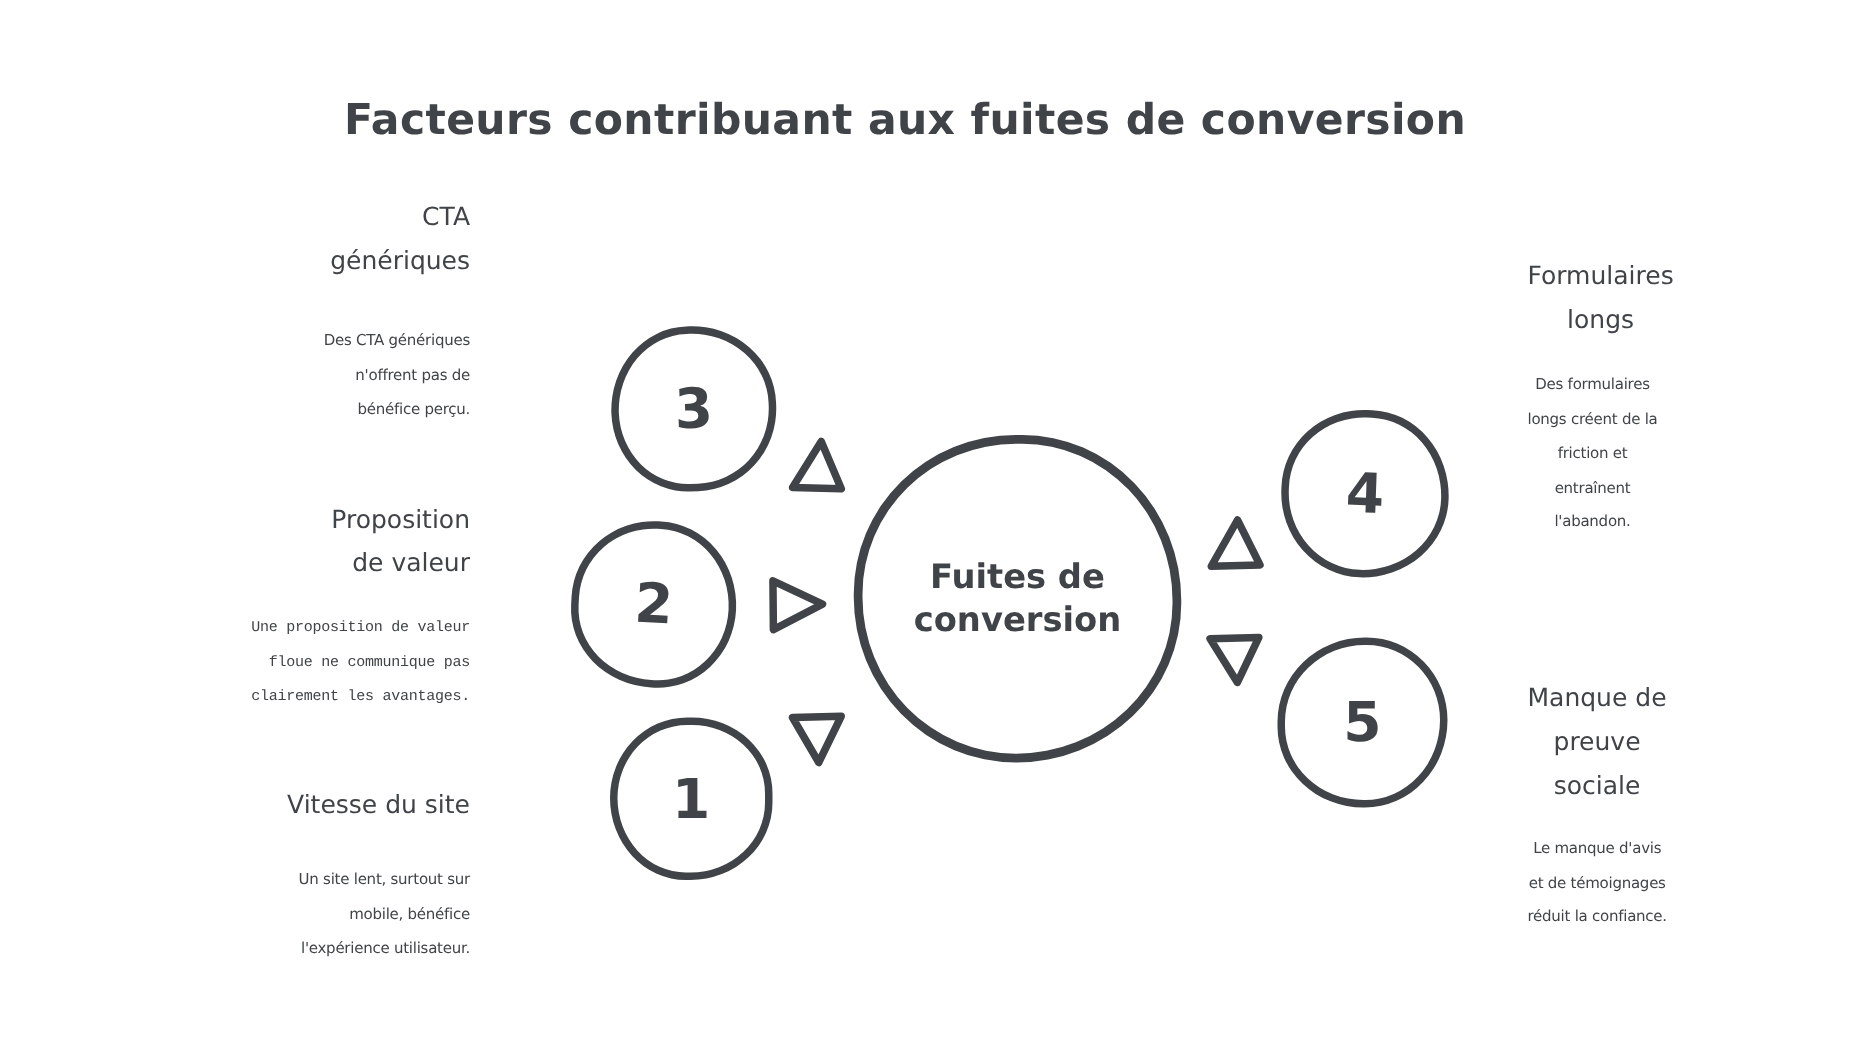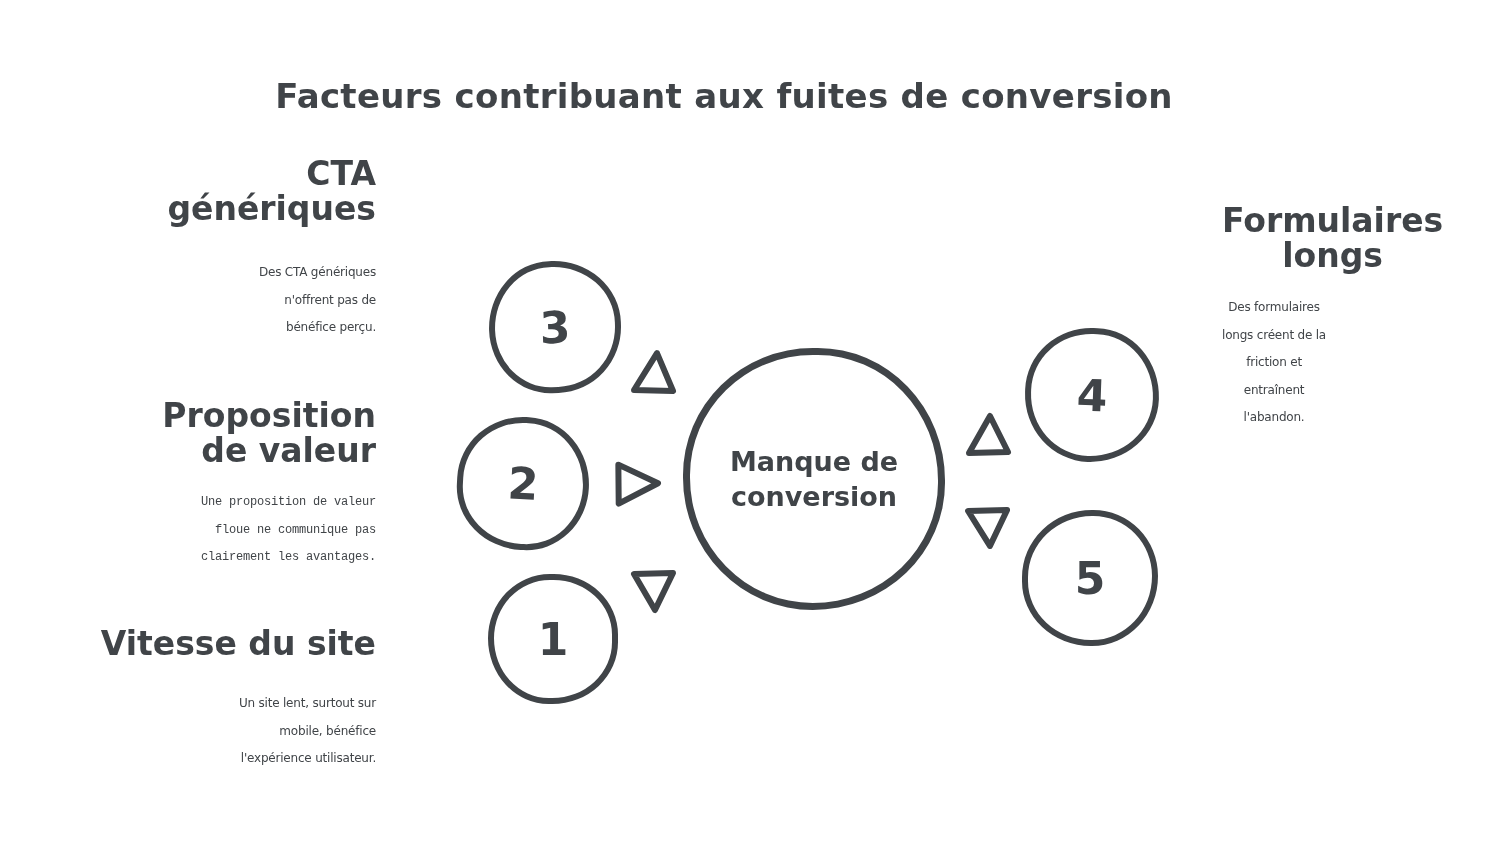--- a/index.html
+++ b/index.html
@@ -22,22 +22,22 @@
     top: 76px;
     left: 0;
     right: 0;
     text-align: center;
     font-size: 34px;
     font-weight: 700;
     letter-spacing: 0.3px;
   }
   .factor-title {
     position: absolute;
-    font-size: 33px;
-    font-weight: 700;
+    font-size: 20px;
+    font-weight: 400;
     line-height: 35px;
     white-space: pre-line;
   }
   .factor-desc {
     position: absolute;
     font-size: 12px;
     line-height: 27.5px;
     white-space: pre-line;
     letter-spacing: -0.2px;
   }
@@ -108,39 +108,45 @@
 l'expérience utilisateur.</div>
 
   <div class="factor-title align-l" style="left:1222px; top:203px;">Formulaires
 longs</div>
   <div class="factor-desc align-l" style="left:1222px; top:294px;">Des formulaires
 longs créent de la
 friction et
 entraînent
 l'abandon.</div>
 
+  <div class="factor-title align-l" style="left:1222px; top:541px;">Manque de
+preuve
+sociale</div>
+  <div class="factor-desc align-l" style="left:1222px; top:665px;">Le manque d'avis
+et de témoignages
+réduit la confiance.</div>
 
   <div class="circle" id="circle-3">
     <span class="num">3</span>
   </div>
   <div class="circle" id="circle-2">
     <span class="num">2</span>
   </div>
   <div class="circle" id="circle-1">
     <span class="num">1</span>
   </div>
   <div class="circle" id="circle-4">
     <span class="num">4</span>
   </div>
   <div class="circle" id="circle-5">
     <span class="num">5</span>
   </div>
 
   <div class="circle" id="circle-center">
-    <span class="center-label">Manque de
+    <span class="center-label">Fuites de
 conversion</span>
   </div>
 
   <span class="tri" id="tri-up-left">
     <svg width="52" height="52" viewBox="0 0 52 52">
       <polygon points="28,7 46,44 7,45" fill="none" stroke="#404448" stroke-width="6" stroke-linejoin="round"></polygon>
     </svg>
   </span>
   <span class="tri" id="tri-right">
     <svg width="52" height="50" viewBox="0 0 52 50">

